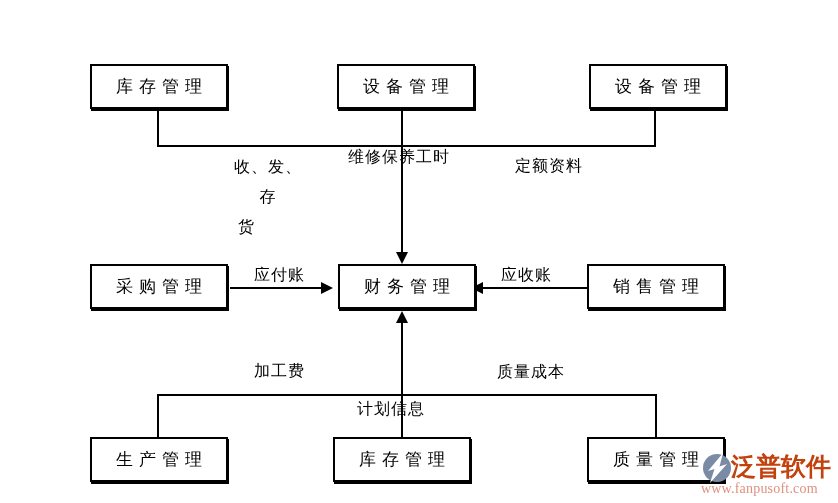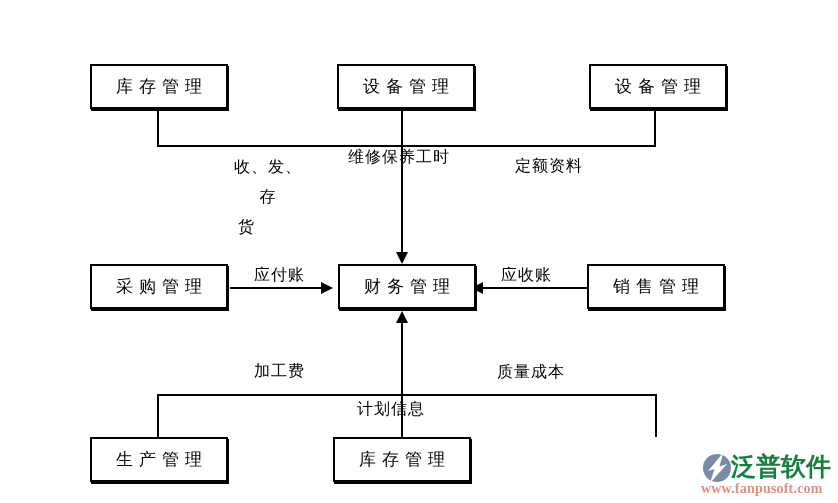--- a/index.html
+++ b/index.html
@@ -58,24 +58,24 @@
   #lb-receivable{left:501px;top:265px}
   #lb-processing{left:254px;top:361px}
   #lb-qualitycost{left:497px;top:362px}
   #lb-planinfo{left:357px;top:399px}
 
   
   #wm{position:absolute;left:700px;top:449px;width:138px;height:54px;z-index:5}
   #wm-logo{position:absolute;left:2px;top:4px;width:30px;height:30px}
   #wm-brand{
     position:absolute;left:31px;top:1px;font-size:25px;font-weight:bold;
-    color:#15803d;font-family:Liberation Sans, sans-serif;letter-spacing:0;
+    color:#c2410c;font-family:Liberation Sans, sans-serif;letter-spacing:0;
   }
   #wm-url{
-    position:absolute;left:1px;top:32px;font-size:14px;font-weight:bold;
+    position:absolute;left:1px;top:32px;font-size:14px;font-weight:normal;
     color:#e0907f;letter-spacing:0.2px;font-family:"Liberation Serif",serif;
   }
 </style>
 </head>
 <body>
 
 <div class="stage">
 
   <div class="vline" id="ln-inv-drop"></div>
   <div class="vline" id="ln-eng-drop"></div>
@@ -94,20 +94,21 @@
   <div class="arr arr-up" id="ar-finance-bottom"></div>
 
   <div class="box" id="b-inventory">库存管理</div>
   <div class="box" id="b-equipment">设备管理</div>
   <div class="box" id="b-engineering">设备管理</div>
   <div class="box" id="b-purchasing">采购管理</div>
   <div class="box" id="b-finance">财务管理</div>
   <div class="box" id="b-production">生产管理</div>
   <div class="box" id="b-sales">销售管理</div>
   <div class="box" id="b-planning">库存管理</div>
+  <div class="box" id="b-quality">质量管理</div>
 
   <div class="lbl" id="lb-stock">
     <span class="line1">收、发、存</span>
     <span class="line2">货</span>
   </div>
   <div class="lbl" id="lb-maintenance">维修保养工时</div>
   <div class="lbl" id="lb-quota">定额资料</div>
   <div class="lbl" id="lb-payable">应付账</div>
   <div class="lbl" id="lb-receivable">应收账</div>
   <div class="lbl" id="lb-processing">加工费</div>

